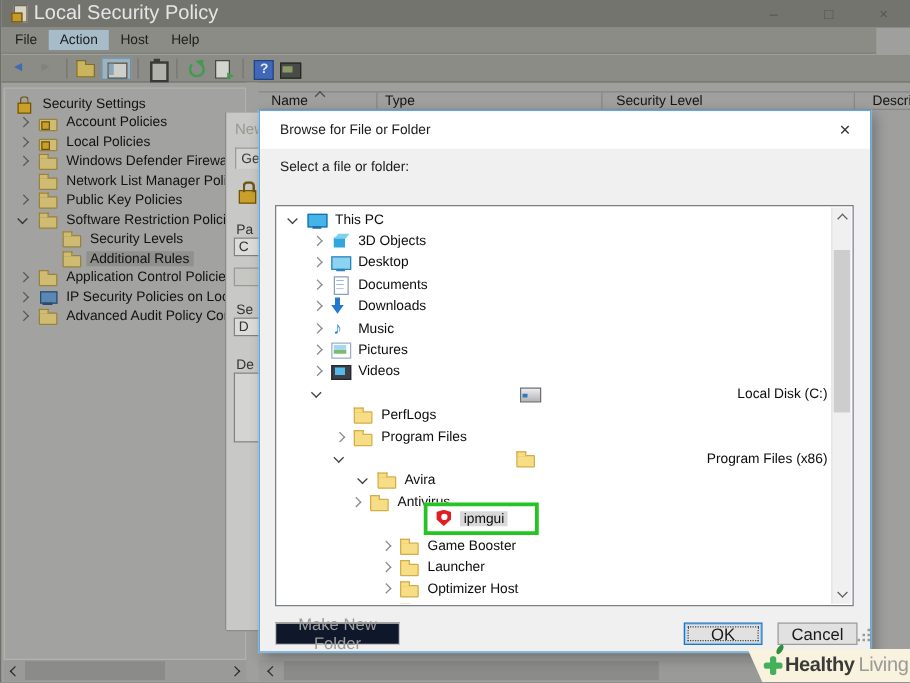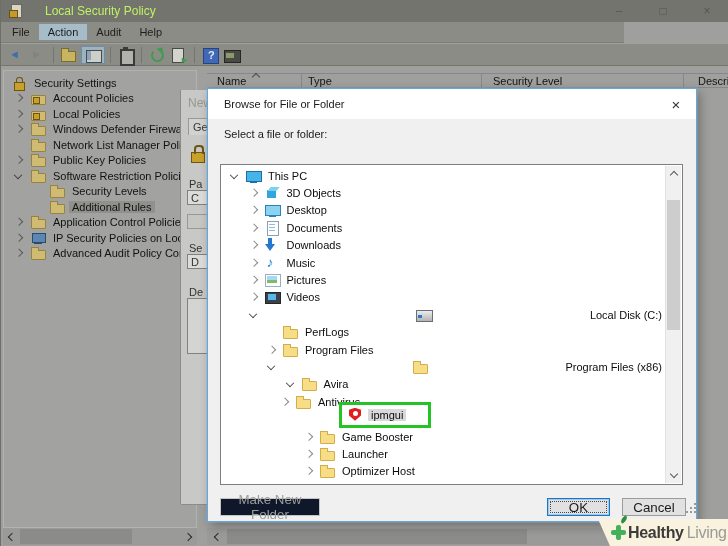--- a/index.html
+++ b/index.html
@@ -7,24 +7,24 @@
   #stage{position:relative;width:728px;height:546px;background:#9f9f9d;overflow:hidden;
     font-family:"Liberation Sans","DejaVu Sans",sans-serif;font-size:11px;color:#161614;
     border-left:1px solid #6f6f6a;}
   .abs{position:absolute;}
 
   
   #titlebar{left:0;top:0;width:728px;height:22px;background:#74746e;display:flex;align-items:center;}
   #app-icon{width:13px;height:14px;margin-left:8px;position:relative;}
   #app-icon::before{content:"";position:absolute;left:2px;top:0;width:9px;height:12px;background:#d9d4c4;border:1px solid #6a6a5a;}
   #app-icon::after{content:"";position:absolute;left:0;bottom:0;width:7px;height:6px;background:#c49a28;border:1px solid #6b521a;}
-  #win-title{margin-left:23px;font-size:12px;color:#bef264;}
+  #win-title{margin-left:5px;font-size:16px;color:#e5e5e5;}
   #win-controls{margin-left:auto;display:flex;height:100%;}
   .wbtn{width:44px;height:100%;display:flex;align-items:center;justify-content:center;color:#57574zb;color:#575751;font-size:12px;}
-  #menubar{left:0;top:22px;width:623px;height:21px;background:#8c8c86;display:flex;align-items:center;padding-left:2px;border-bottom:1px solid #7e7e78;}
+  #menubar{left:0;top:22px;width:700px;height:21px;background:#8c8c86;display:flex;align-items:center;padding-left:2px;border-bottom:1px solid #7e7e78;}
   .mitem{padding:2px 9px;color:#1d1d1b;}
   .mitem.active{background:#a6bcc9;}
   #toolbar{left:0;top:44px;width:728px;height:22px;background:#8c8c86;display:flex;align-items:center;padding-left:4px;border-bottom:1px solid #75756e;}
   .tb{width:20px;height:18px;position:relative;margin:0 1px;display:inline-block;}
   .tb-sep{width:1px;height:16px;background:#75756e;margin:0 4px;display:inline-block;}
   .tb-back::before{content:"◄";position:absolute;left:3px;top:2px;color:#3d6fae;font-size:11px;}
   .tb-forward::before{content:"►";position:absolute;left:3px;top:2px;color:#83837d;font-size:11px;}
   .tb-up-level::before{content:"";position:absolute;left:2px;top:5px;width:13px;height:9px;background:#c9b45f;border:1px solid #7e6c2c;}
   .tb-up-level::after{content:"";position:absolute;left:2px;top:2px;width:6px;height:3px;background:#c9b45f;border:1px solid #7e6c2c;border-bottom:none;}
   .tb-active{border:1px solid #6d8ea4;background:#9db3bf;width:24px;}
@@ -166,21 +166,21 @@
     <span id="win-title">Local Security Policy</span>
     <span id="win-controls">
       <span class="wbtn">–</span>
       <span class="wbtn">□</span>
       <span class="wbtn">×</span>
     </span>
   </div>
   <div class="abs" id="menubar">
       <span class="mitem">File</span>
       <span class="mitem active">Action</span>
-      <span class="mitem">Audit</span>
+      <span class="mitem">Host</span>
       <span class="mitem">Help</span>
     </div>
   <div class="abs" id="toolbar">
       <span class="tb tb-back"></span>
       <span class="tb tb-forward"></span>
       <span class="tb-sep"></span>
       <span class="tb tb-up-level"></span>
       <span class="tb tb-console-tree tb-active"></span>
       <span class="tb-sep"></span>
       <span class="tb tb-clipboard"></span>

